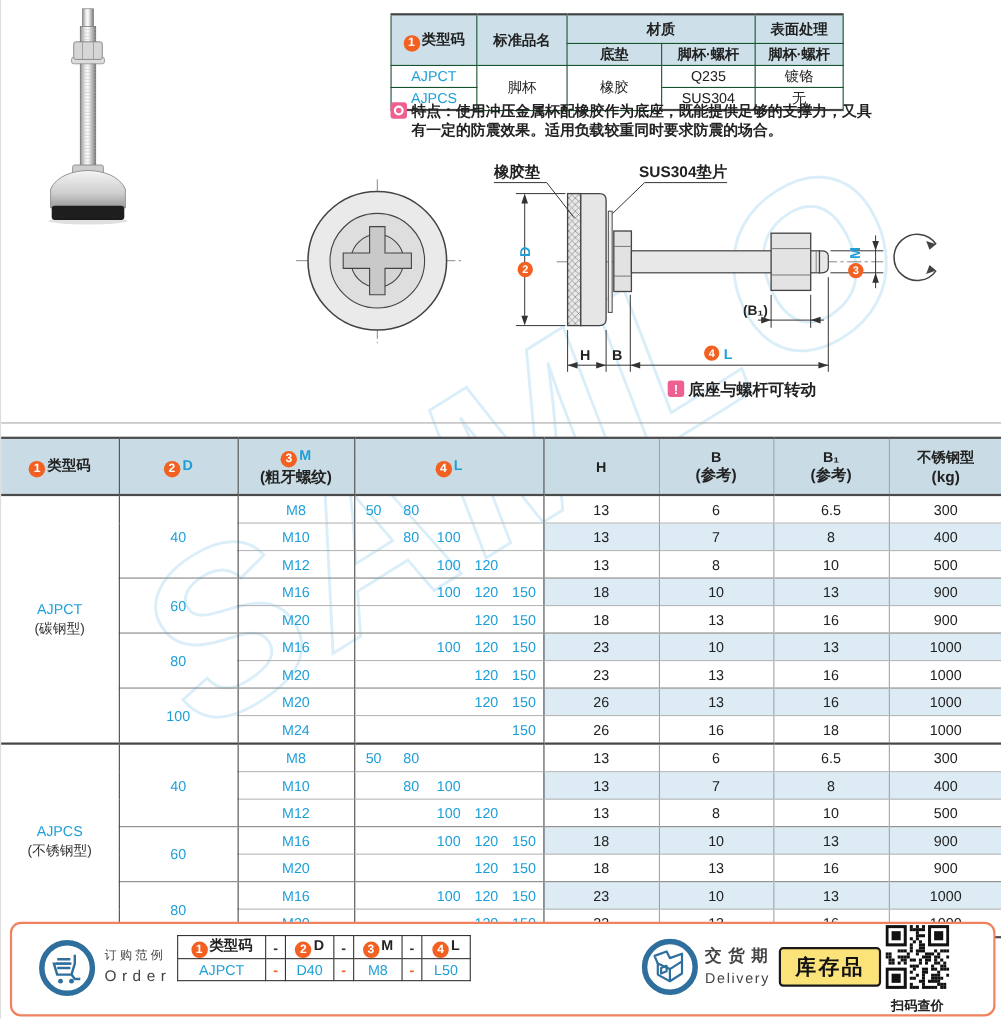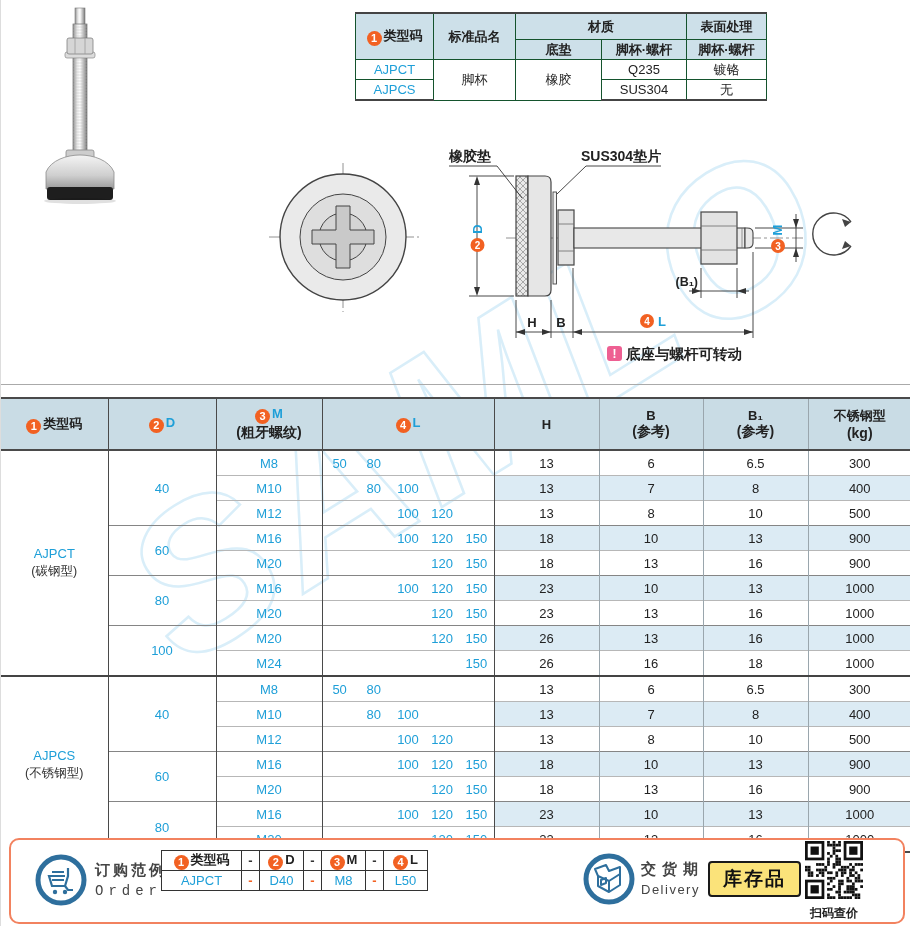--- a/index.html
+++ b/index.html
@@ -42,22 +42,22 @@
   .band{background:#dcebf4;}
   .dval,.mval,.lslot{color:#1e9fd8;}
   .lslot{display:inline-block;width:20%;text-align:center;}
   .tcode{color:#1e9fd8;font-size:13px;}
   .ttype{color:#333;font-size:12.5px;margin-top:2px;}
   .hsub{font-weight:bold;font-size:14px;}
   
   #footer-box{left:8px;top:838px;width:892px;height:82px;border:2px solid #f2825f;border-radius:10px;background:#fff;z-index:2;}
   .icon-circle{position:absolute;width:52px;height:52px;}
   #order-title{position:absolute;left:84px;top:21px;color:#444;}
-  #order-title .cn{font-size:15px;font-weight:bold;letter-spacing:3px;}
-  #order-title .en{font-size:14px;letter-spacing:5px;margin-top:3px;font-family:Liberation Mono, monospace;}
+  #order-title .cn{font-size:11px;font-weight:normal;letter-spacing:3px;}
+  #order-title .en{font-size:14px;letter-spacing:5px;margin-top:3px;}
   #delivery-title{position:absolute;left:630px;top:20px;color:#444;}
   #delivery-title .cn{font-size:15px;font-weight:bold;letter-spacing:6px;}
   #delivery-title .en{font-size:13px;letter-spacing:1.5px;margin-top:3px;}
   table.order{position:absolute;left:150px;top:10px;border-collapse:collapse;table-layout:fixed;font-size:13px;background:#fff;}
   table.order td{border:1px solid #333;text-align:center;height:19px;padding:0;}
   table.order .otitle{font-weight:bold;}
   table.order .olabel{font-weight:bold;}
   .odash{color:#f26122;font-weight:bold;}
   .hdash{color:#333;}
   .oval{color:#1e9fd8;}
@@ -135,20 +135,24 @@
       <td>镀铬</td>
     </tr>
     <tr>
       <td class="blue">AJPCS</td>
       <td>SUS304</td>
       <td>无</td>
     </tr>
   </tbody>
     </table>
 
+  <div id="feature-note" class="abs">
+    <div><span class="feat-icon"></span><span>特点：使用冲压金属杯配橡胶作为底座，既能提供足够的支撑力，又具</span></div>
+    <div id="feature-line2">有一定的防震效果。适用负载较重同时要求防震的场合。</div>
+  </div>
 
   <svg class="abs" style="left:250px;top:142px;z-index:1" width="660" height="238" viewBox="250 142 660 238">
     <defs>
       <pattern id="knurl" width="6" height="6" patternUnits="userSpaceOnUse">
         <rect width="6" height="6" fill="#e9e9e9"></rect>
         <path d="M0,0 L6,6 M6,0 L0,6" stroke="#8d8d8d" stroke-width="0.7"></path>
       </pattern>
     </defs>
 
     <g>

